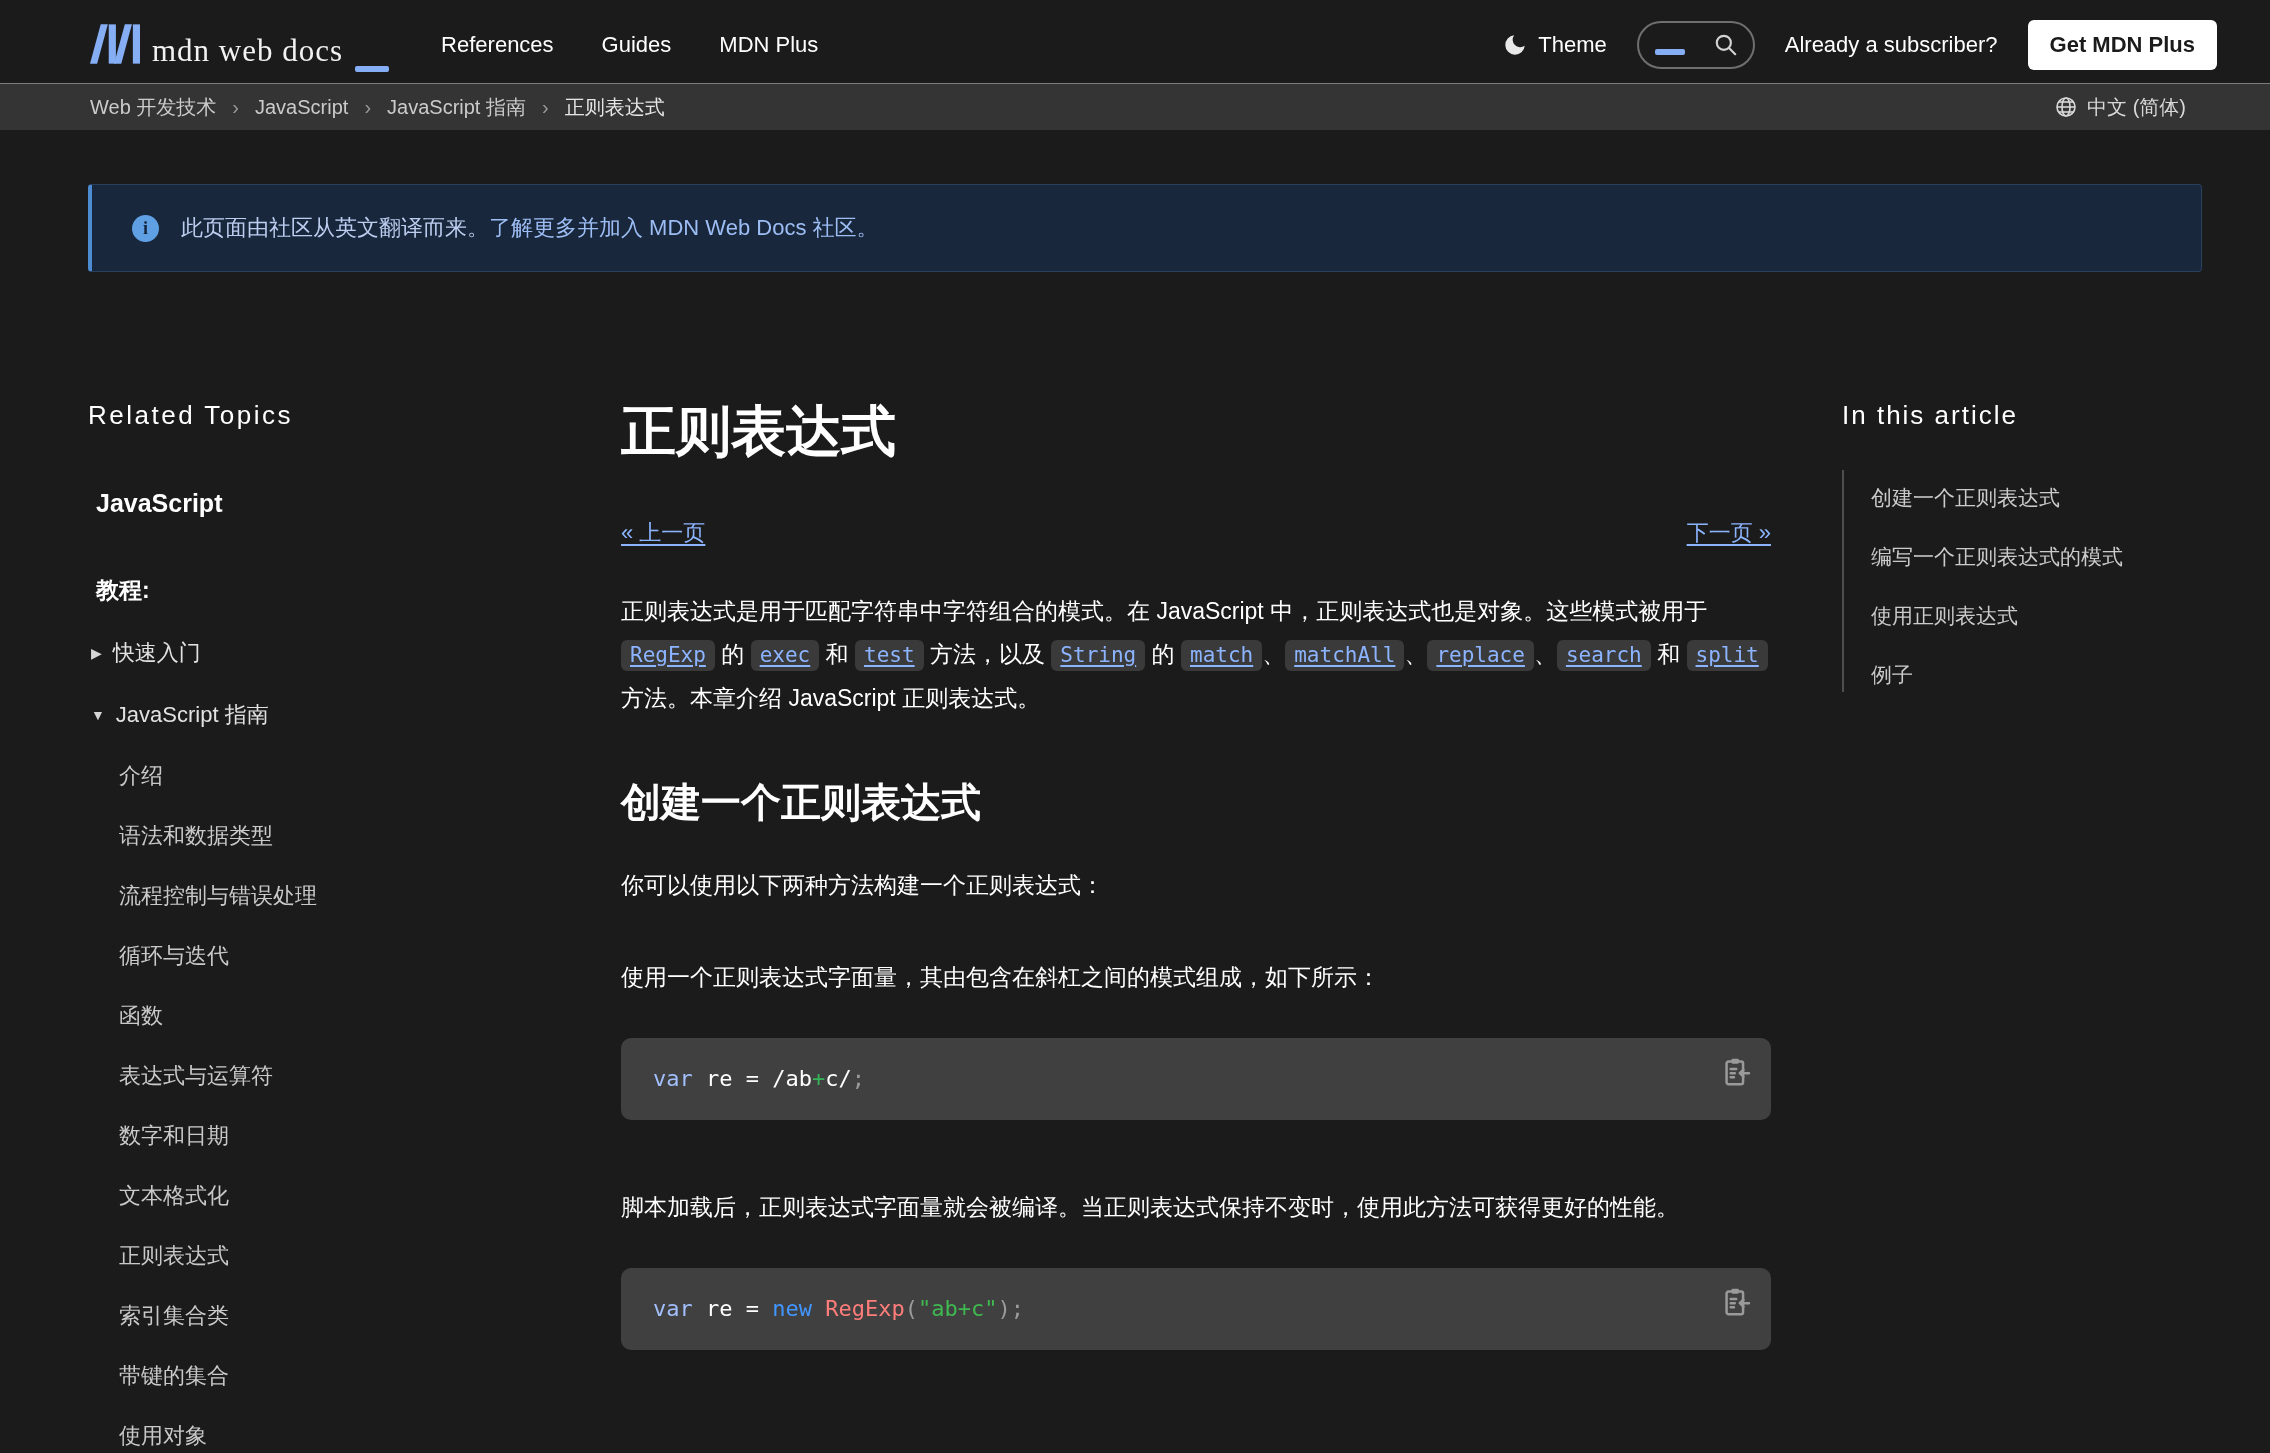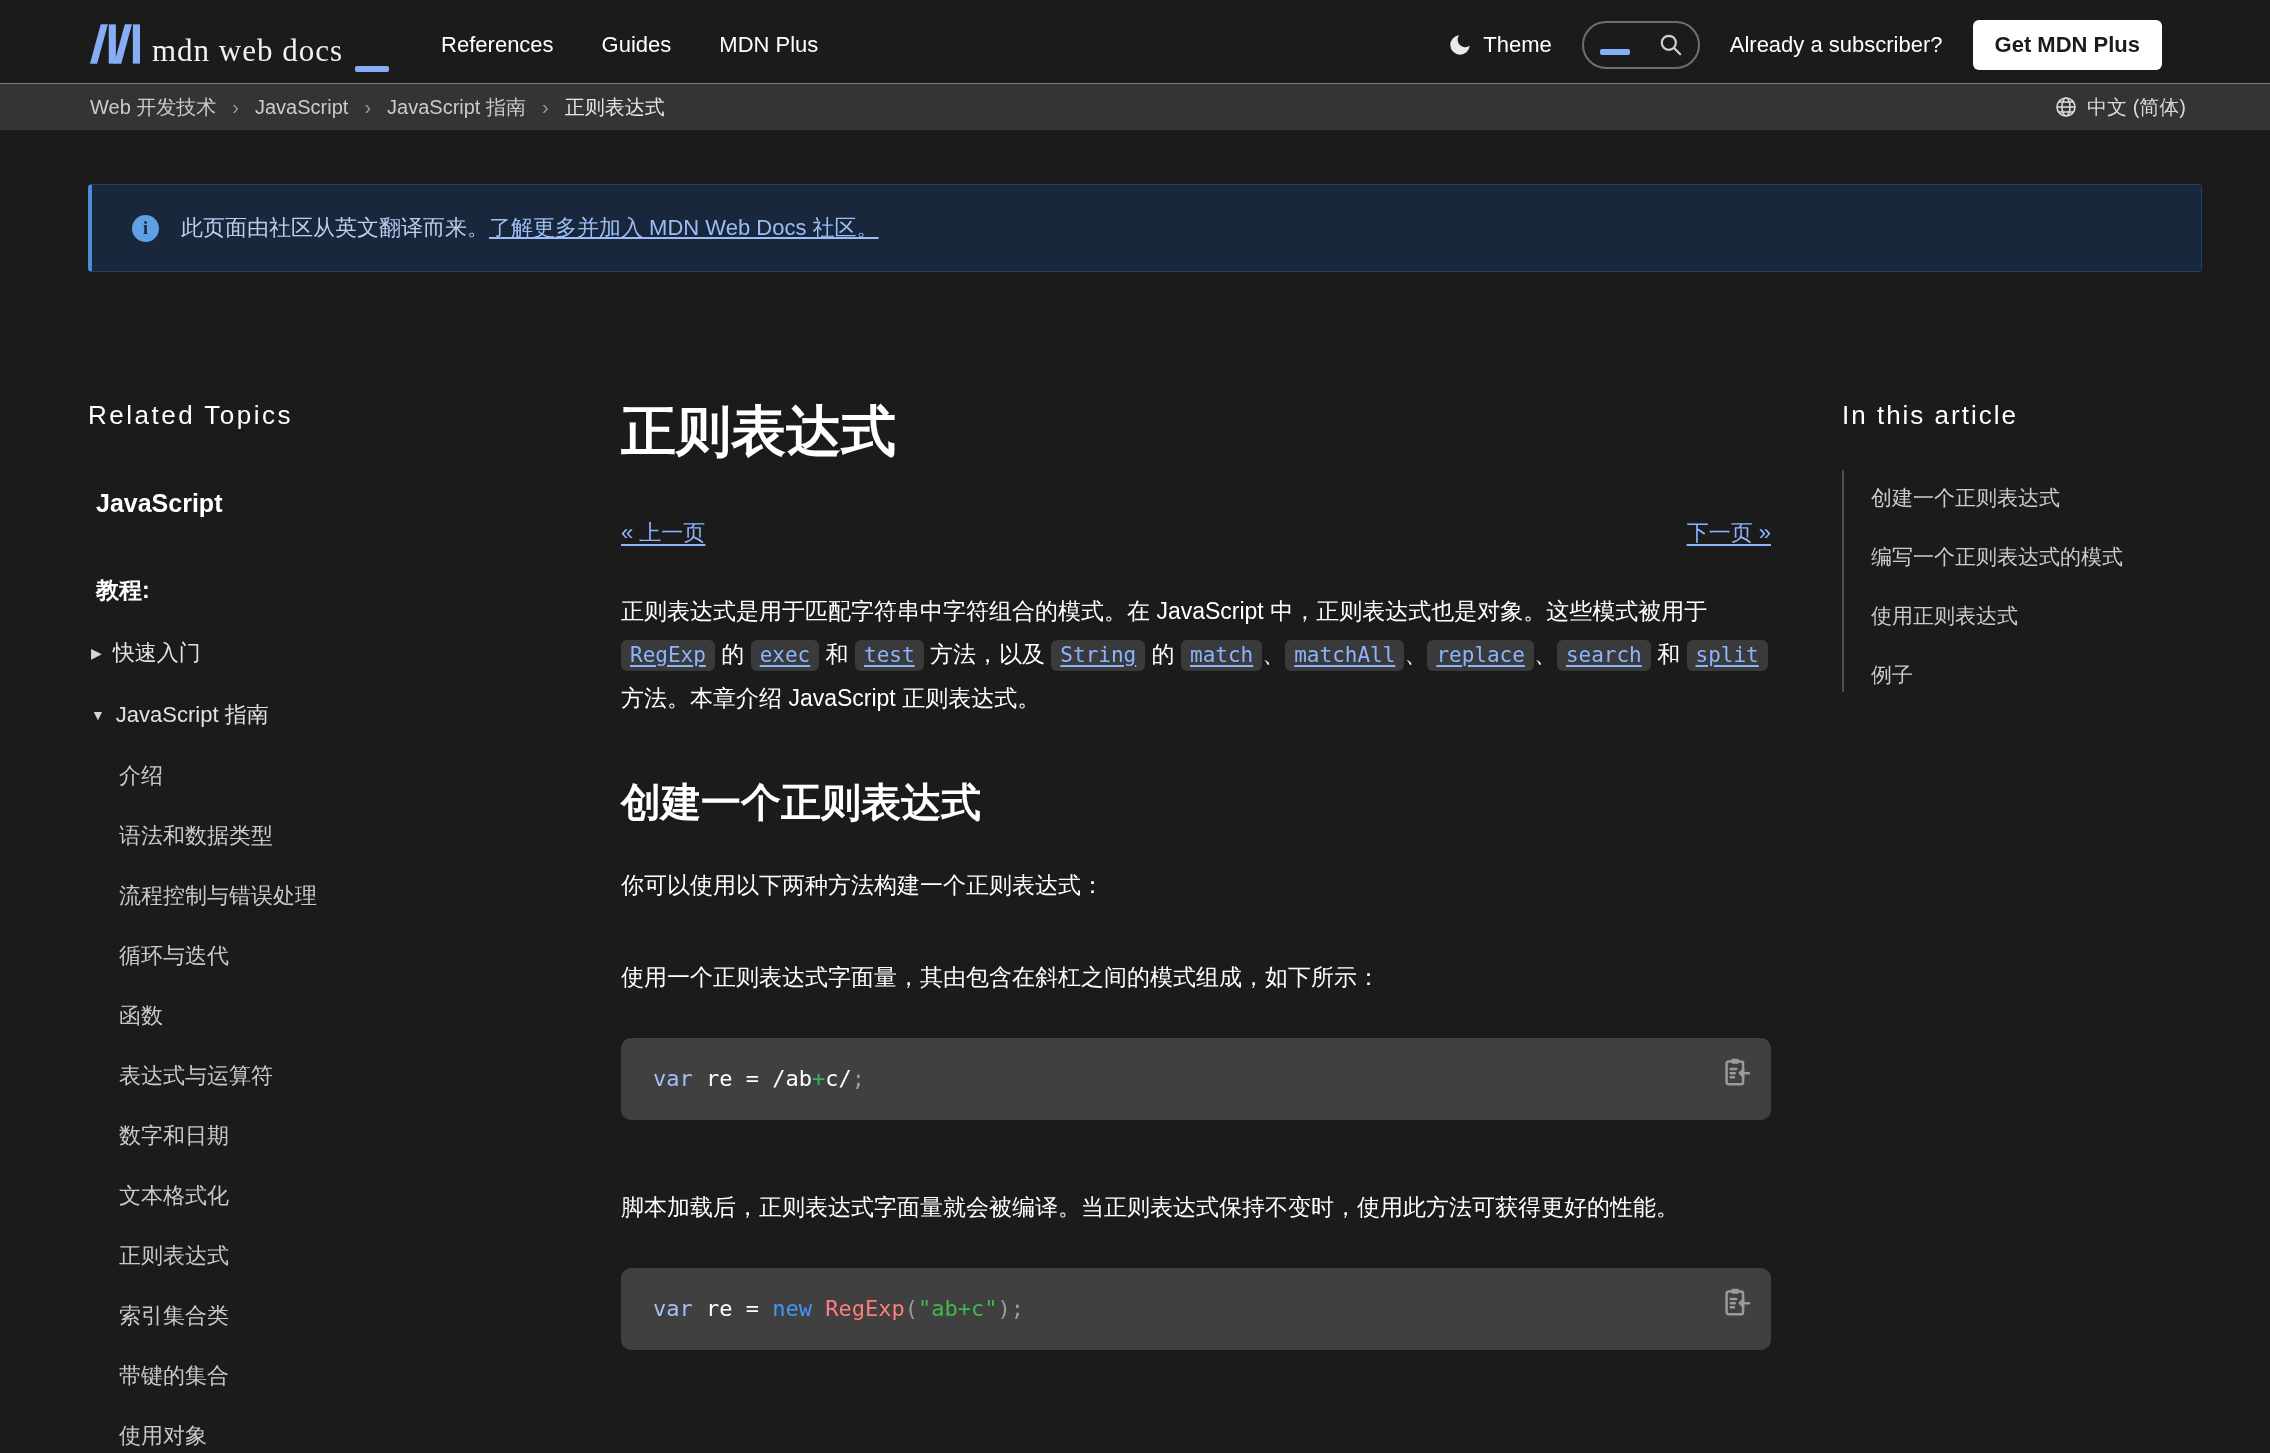--- a/index.html
+++ b/index.html
@@ -7,21 +7,21 @@
   body {
     position:relative; overflow:hidden;
     background:#1b1b1b; color:#ffffff;
     font-family:"Liberation Sans", sans-serif;
   }
   a, .linkish { cursor:pointer; }
 
   
   .site-header {
     position:absolute; top:0; left:0; right:0; height:90px;
-    display:flex; align-items:center; padding:0 108px 0 90px;
+    display:flex; align-items:center; padding:0 53px 0 90px;
     background:#1b1b1b;
   }
   .brand { display:flex; align-items:flex-end; gap:12px; margin-right:52px; }
   .brand svg { display:block; margin-bottom:2px; }
   .brand-text { font-family:"Liberation Serif", serif; font-size:31px; color:#f2f2f2; letter-spacing:1px; line-height:1; }
   .cursor-bar { display:inline-block; width:34px; height:6px; background:#85aef5; border-radius:2px; }
   .brand .cursor-bar { margin-bottom:-6px; }
   .main-nav ul { display:flex; list-style:none; gap:48px; }
   .main-nav li { font-size:22px; color:#ffffff; }
   .header-right { margin-left:auto; display:flex; align-items:center; gap:30px; }
@@ -57,21 +57,21 @@
     position:absolute; top:184px; left:88px; right:68px; height:88px;
     background:#18273b; border:1px solid #27415e; border-left:4px solid #4d8cd0;
     border-radius:4px; display:flex; align-items:center; padding:0 40px; gap:22px;
   }
   .info-icon {
     width:27px; height:27px; border-radius:50%; background:#5f9fe4; color:#14243a;
     font-weight:700; font-size:18px; display:flex; align-items:center; justify-content:center;
     font-family:"Liberation Serif", serif; flex:none;
   }
   .note-banner .msg { font-size:22px; color:#bccdf0; }
-  .note-banner .msg-link { font-size:22px; color:#9dbdf5;text-decoration:underline; }
+  .note-banner .msg-link { font-size:22px; color:#9dbdf5; }
 
   
   .sidebar { position:absolute; left:88px; top:400px; width:440px; }
   .sidebar-title { font-size:26px; font-weight:400; letter-spacing:2.5px; color:#ffffff; line-height:30px; margin-bottom:58px; }
   .sidebar-root { font-size:25px; font-weight:700; color:#ffffff; line-height:30px; margin:0 0 58px 8px; }
   .sidebar-group { font-size:23px; font-weight:700; color:#ffffff; line-height:28px; margin:0 0 36px 8px; }
   .tree-row { display:flex; align-items:center; gap:11px; line-height:26px; margin:0 0 36px 3px; background:none; border:none; color:inherit; }
   .tree-row .tri { font-size:14px; color:#d6d6d6; }
   .tree-row .tree-label { font-size:22px; color:#e2e2e2; }
   .sidebar-list { list-style:none; margin:24px 0 0 0; }

